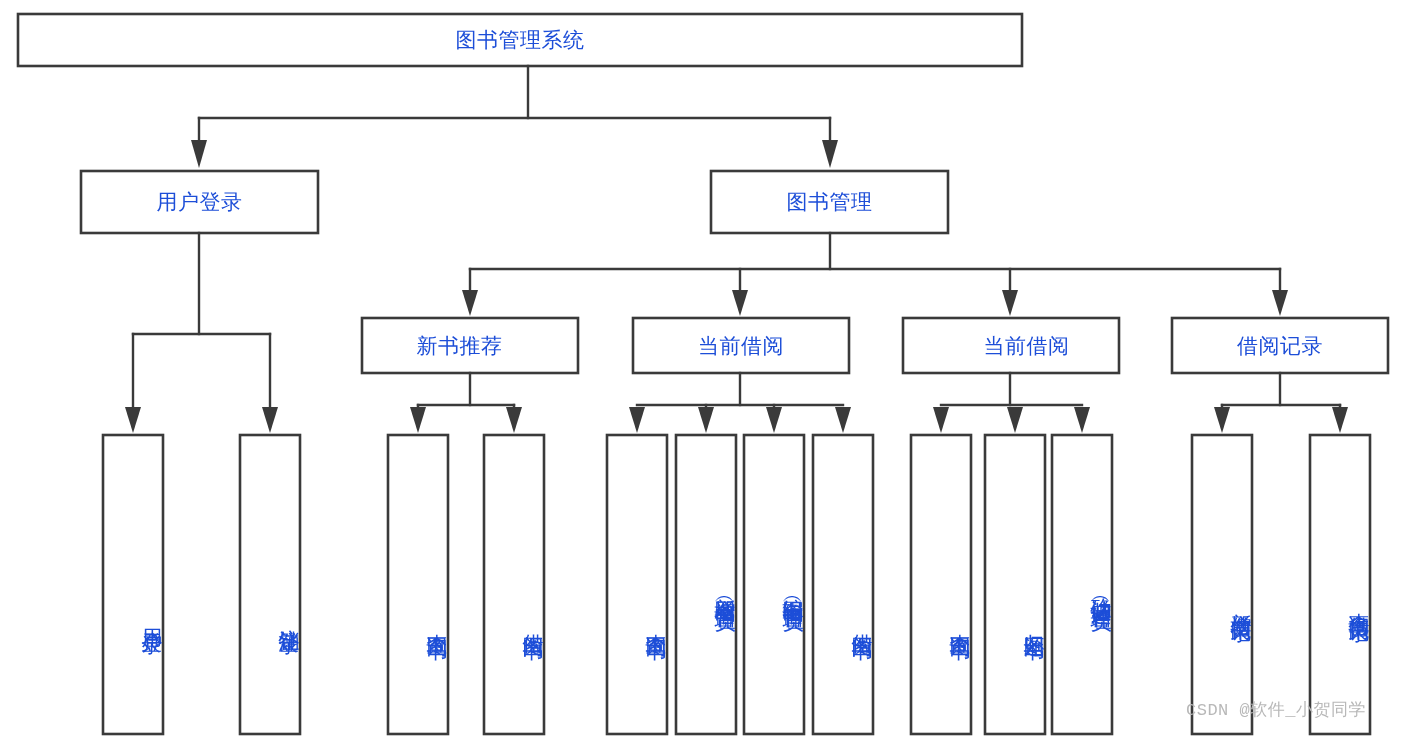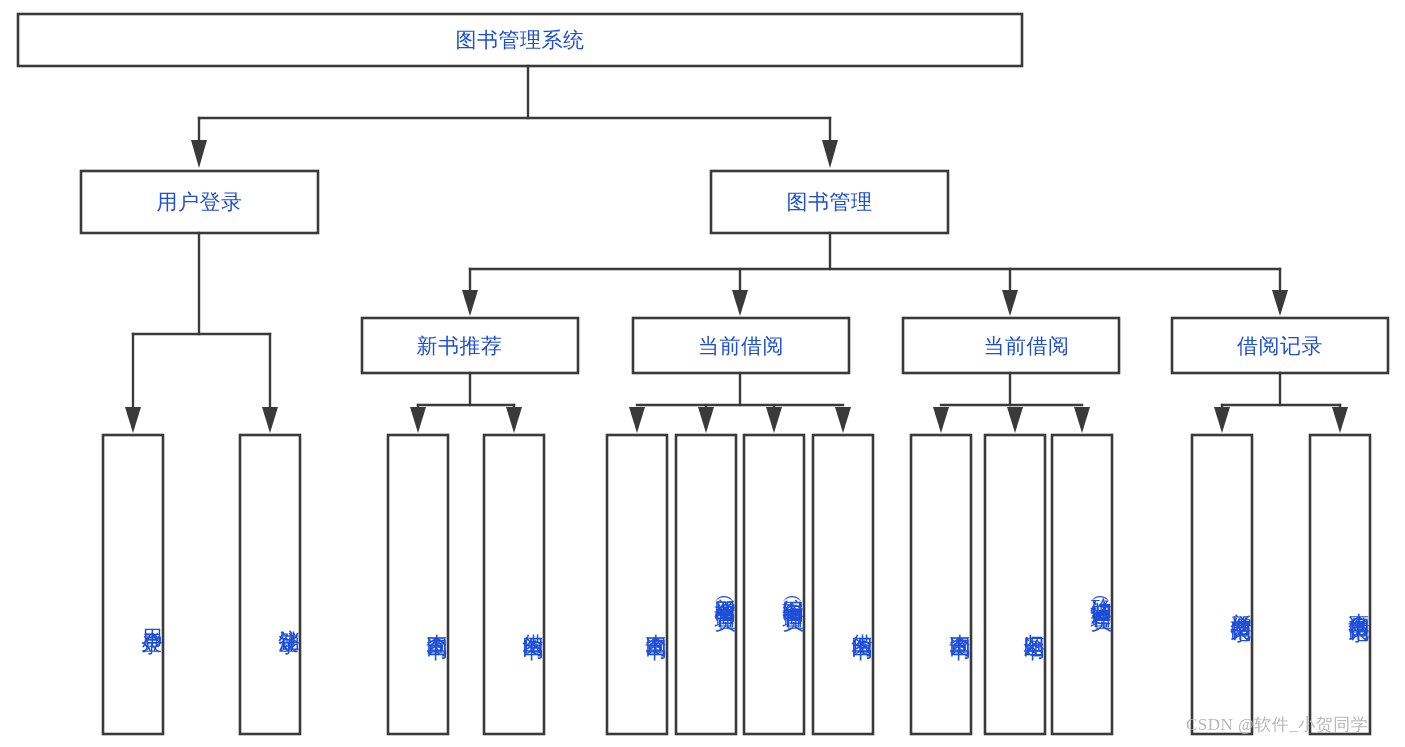--- a/index.html
+++ b/index.html
@@ -62,24 +62,24 @@
     letter-spacing: 2px;
     line-height: 1.02;
     align-items: flex-start;
     justify-content: center;
     padding-top: 4px;
     white-space: nowrap;
   }
   .watermark {
     position: absolute;
     left: 1186px;
-    top: 713px;
+    top: 698px;
     font-size: 17px;
     color: #b8b8b8;
-    font-family: Liberation Serif, serif;
+    font-family: Liberation Mono, monospace;
     white-space: nowrap;
     letter-spacing: 0.5px;
   }
 </style>
 </head>
 <body>
 
 <div id="diagram-root">
 
   <svg class="diagram-svg" viewBox="0 0 1405 747" aria-hidden="true">

